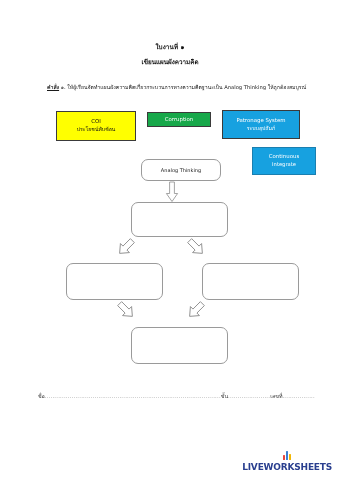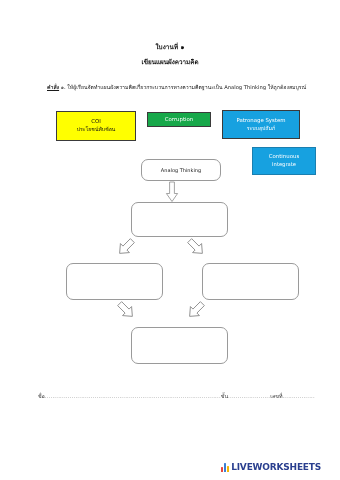--- a/index.html
+++ b/index.html
@@ -93,22 +93,22 @@
   
   .foot{
     position:absolute;left:38px;top:392px;width:272px;
     font-size:5.4px;color:#333;
     white-space:nowrap;letter-spacing:-0.05px;
   }
   .dots{color:#9b9b9b;letter-spacing:.2px;}
 
   
   .lw{
-    position:absolute;right:19px;bottom:8px;
-    display:flex;align-items:center;gap:2px;
+    position:absolute;right:8px;bottom:8px;
+    display:flex;align-items:center;gap:2px;flex-direction:column;
   }
   .lw-icon{display:flex;align-items:flex-end;gap:1px;height:9px;}
   .lw-icon i{display:block;width:2px;border-radius:.5px;}
   .lw-icon .b1{height:5px;background:#e8453c;}
   .lw-icon .b2{height:9px;background:#3b7fd4;}
   .lw-icon .b3{height:6px;background:#f2b705;}
   .lw-text{
     font-size:9px;font-weight:bold;color:#2a3f8f;
     letter-spacing:-.2px;
   }

